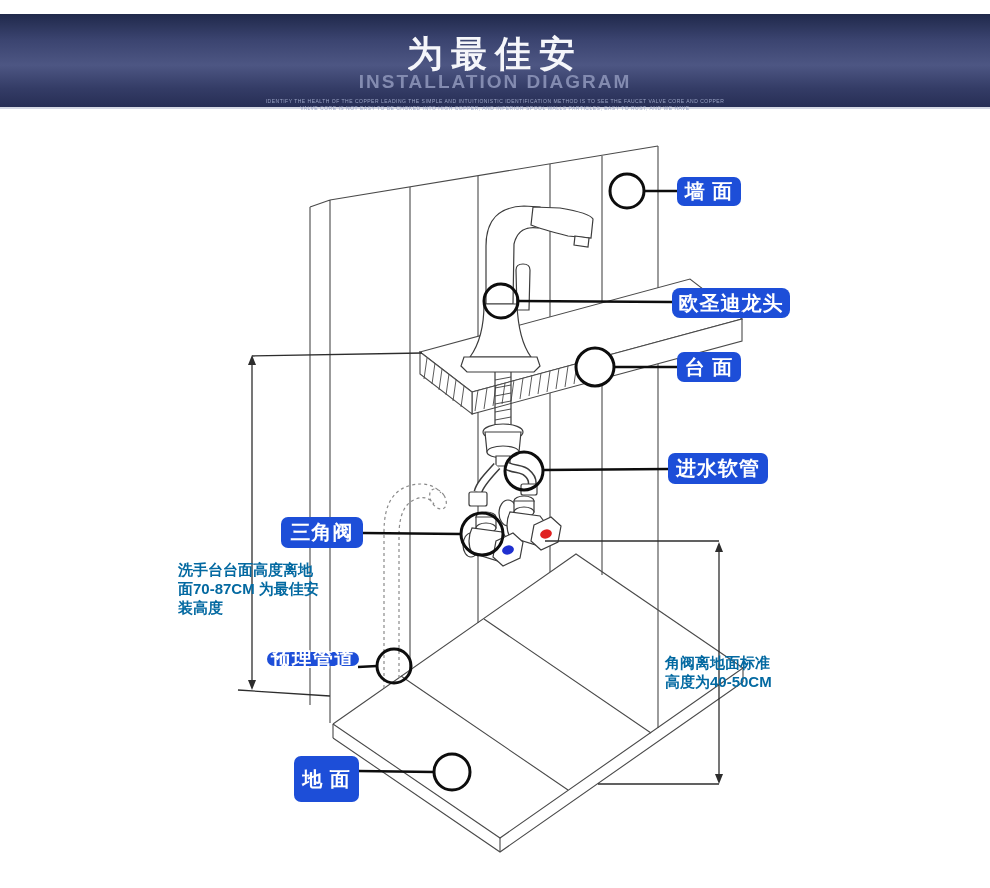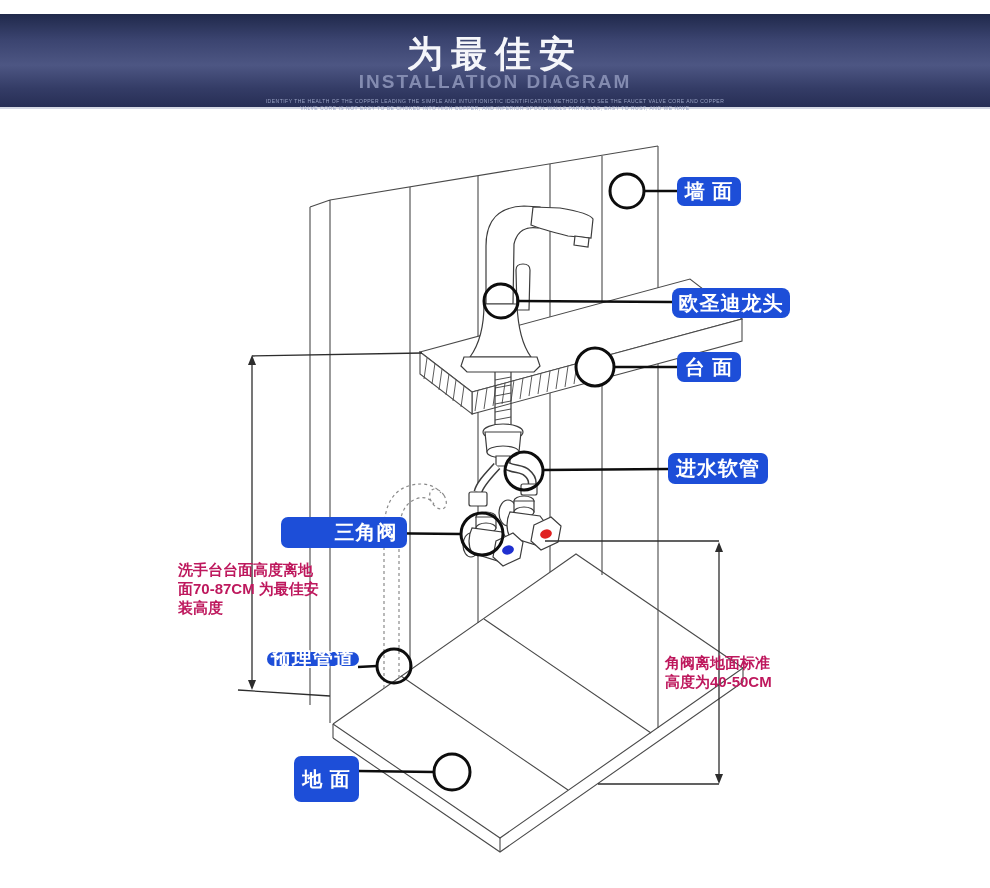--- a/index.html
+++ b/index.html
@@ -14,21 +14,21 @@
   .banner .subtitle{position:absolute;left:0;right:0;top:57px;color:#838bb0;font-size:19px;
                     font-weight:bold;letter-spacing:2px;}
   .banner .tagline{position:absolute;left:0;right:0;color:#9aa3c4;font-size:5px;letter-spacing:.5px;}
   .banner .tg1{top:84px;} .banner .tg2{top:91px;}
   
   .figure{position:absolute;left:0;top:0;width:990px;height:888px;}
   svg{position:absolute;left:0;top:0;}
   .callout{position:absolute;background:#1d4ed8;color:#fff;border-radius:7px;
            display:flex;align-items:center;justify-content:center;
            font-size:20px;font-weight:600;letter-spacing:1px;white-space:nowrap;}
-  .note{position:absolute;color:#be185d;font-size:15px;line-height:1.28;font-weight:600;
+  .note{position:absolute;color:#0369a1;font-size:15px;line-height:1.28;font-weight:600;
         white-space:pre-line;}
 </style>
 </head>
 <body>
 
 <div class="stage">
 
   <div class="banner">
     <div class="title">为最佳安</div>
     <div class="subtitle">INSTALLATION DIAGRAM</div>
@@ -146,21 +146,21 @@
       <circle cx="482" cy="534" r="21" fill="none"></circle>
       <circle cx="394" cy="666" r="17" fill="none"></circle>
       <circle cx="452" cy="772" r="18" fill="#ffffff"></circle>
     </g>
   </svg>
 
   <div class="callout" style="left:677px;top:177px;width:64px;height:29px;">墙 面</div>
   <div class="callout" style="left:672px;top:288px;width:118px;height:30px;border-radius:8px;">欧圣迪龙头</div>
   <div class="callout" style="left:677px;top:352px;width:64px;height:30px;">台 面</div>
   <div class="callout" style="left:668px;top:453px;width:100px;height:31px;">进水软管</div>
-  <div class="callout" style="left:281px;top:517px;width:82px;height:31px;padding-left:44px;">三角阀</div>
+  <div class="callout" style="left:281px;top:517px;width:82px;height:31px;">三角阀</div>
   <div class="callout" style="left:267px;top:652px;width:92px;height:14px;">预埋管道</div>
   <div class="callout" style="left:294px;top:756px;width:65px;height:46px;">地 面</div>
 
   <div class="note" style="left:178px;top:560px;width:152px;">洗手台台面高度离地
 面70-87CM 为最佳安
 装高度</div>
   <div class="note" style="left:665px;top:653px;width:136px;">角阀离地面标准
 高度为40-50CM</div>
 
   </div>

